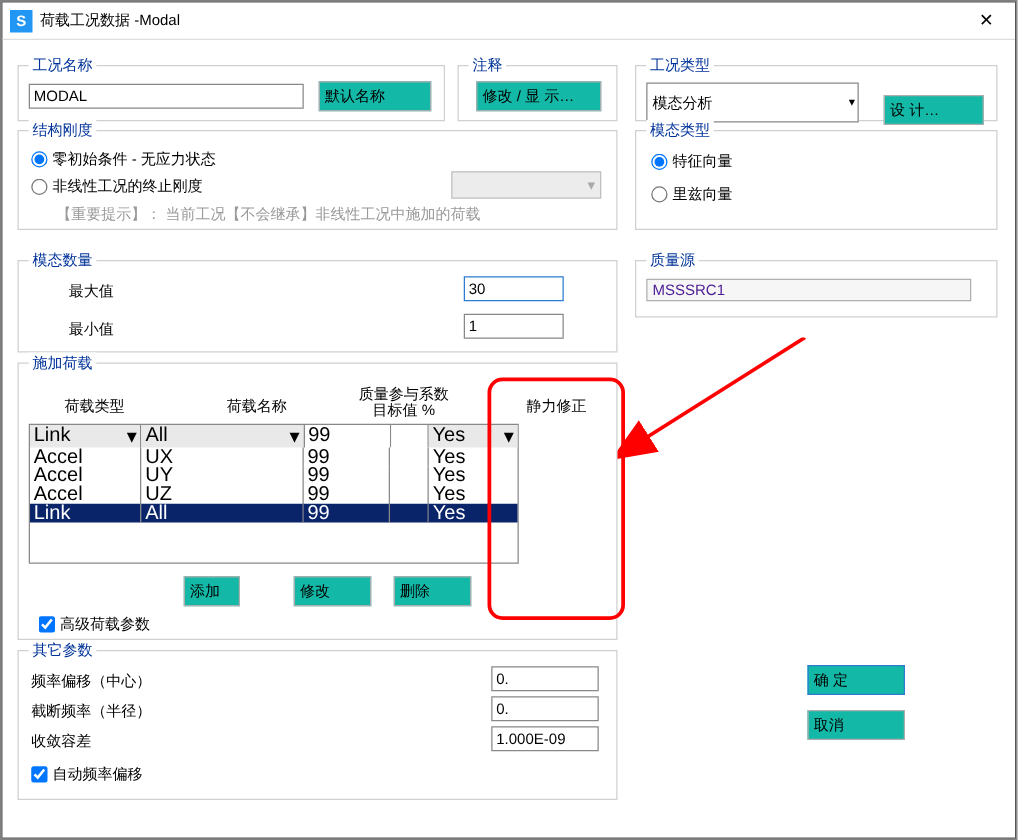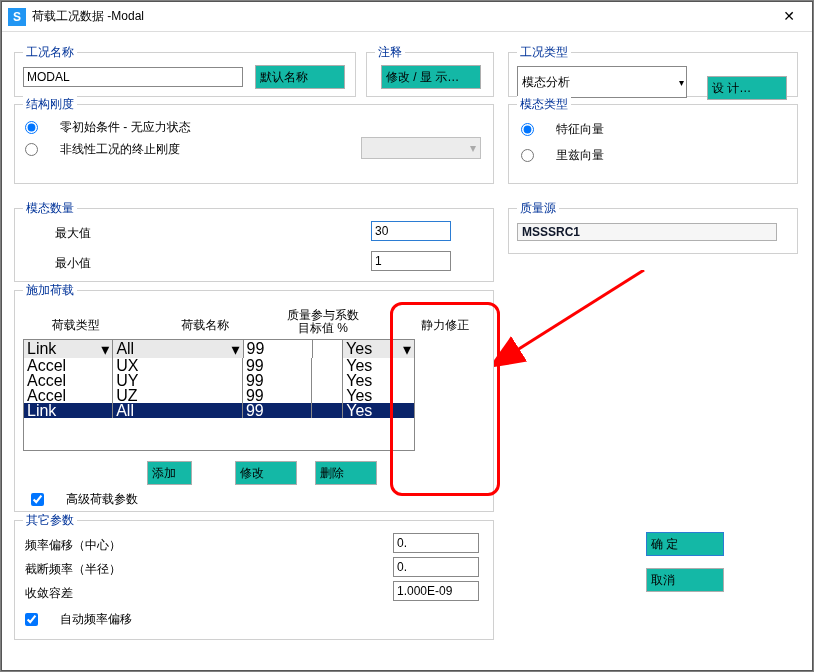--- a/index.html
+++ b/index.html
@@ -86,21 +86,21 @@
     background:#14b8a6;
     border:1px solid #adadad;
     font-size:12px;
     padding:0 4px;
     text-align:left;
     line-height:22px;
     cursor:default;
   }
   .radio, .check {
     display:flex; align-items:center;
-    gap:22px;
+    gap:4px;
   }
   .radio input, .check input { margin:0; }
 
   .dropdown {
     height:32px;
     border:1px solid #888;
     background:#e9e9e9;
     display:flex;
     align-items:center;
     justify-content:space-between;
@@ -181,25 +181,24 @@
   .arrow-svg {
     position:absolute;
     left:480px; top:230px;
     width:160px; height:120px;
     pointer-events:none;
   }
 
   .readonly-box {
     border:1px solid #b0b0b0;
     background:#f6f6f6;
-    color:#0f172a;
+    color:#4c1d95;
     height:18px;
     line-height:16px;
     padding:0 4px;
-    font-weight:bold;
   }
 </style>
 </head>
 <body>
 
 <div class="window">
   <div class="titlebar">
     <div class="app-icon">S</div>
     <div class="title-text">荷载工况数据 -Modal</div>
     <div class="close-btn">✕</div>
@@ -233,20 +232,21 @@
         <input type="radio" name="struct" checked="" style="">
         <span>零初始条件 - 无应力状态</span>
       </label>
       <label class="radio" style="position:absolute;left:10px;top:36px;">
         <input type="radio" name="struct" style="">
         <span>非线性工况的终止刚度</span>
       </label>
       <div class="disabled-dd" style="position:absolute;left:346px;top:32px;width:120px;">
         <span>▾</span>
       </div>
+      <div style="position:absolute;left:30px;top:58px;color:#999;font-size:12px;">【重要提示】：   当前工况【不会继承】非线性工况中施加的荷载</div>
     </div>
 
     <div class="group g-modal">
       <div class="group-title">模态类型</div>
       <label class="radio" style="position:absolute;left:12px;top:16px;">
         <input type="radio" name="modaltype" checked="" style="">
         <span>特征向量</span>
       </label>
       <label class="radio" style="position:absolute;left:12px;top:42px;">
         <input type="radio" name="modaltype" style="">

